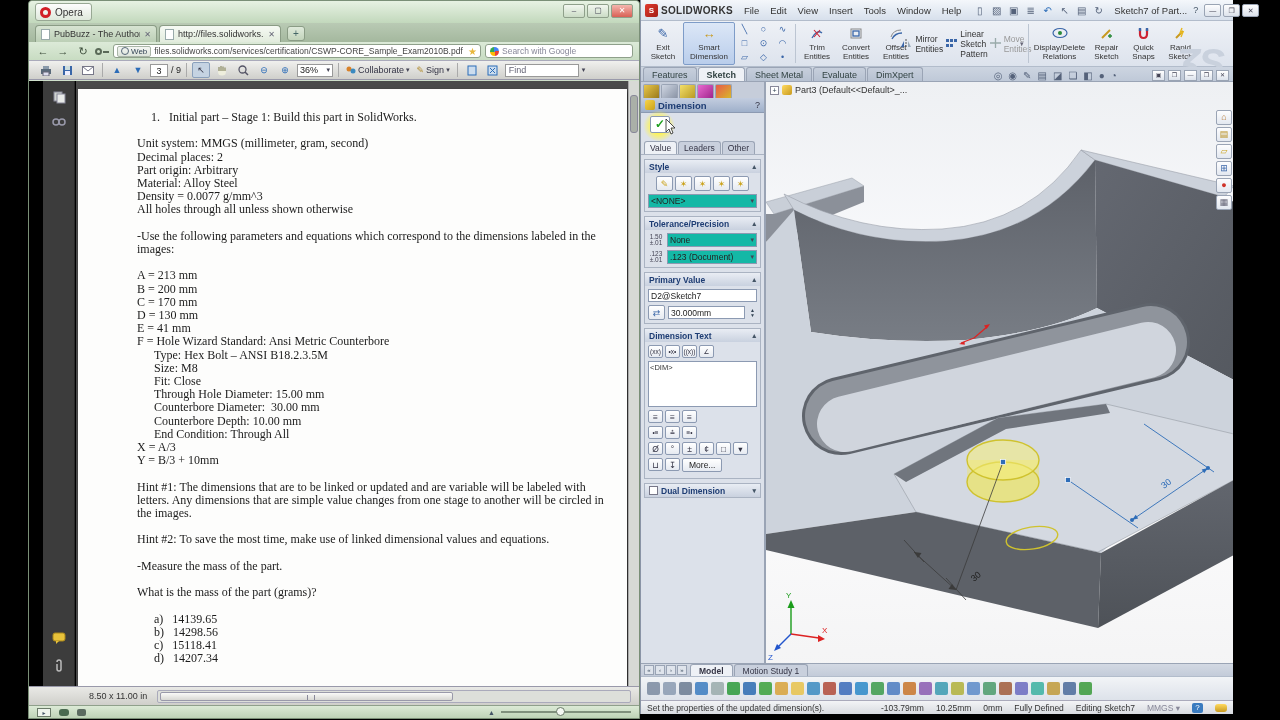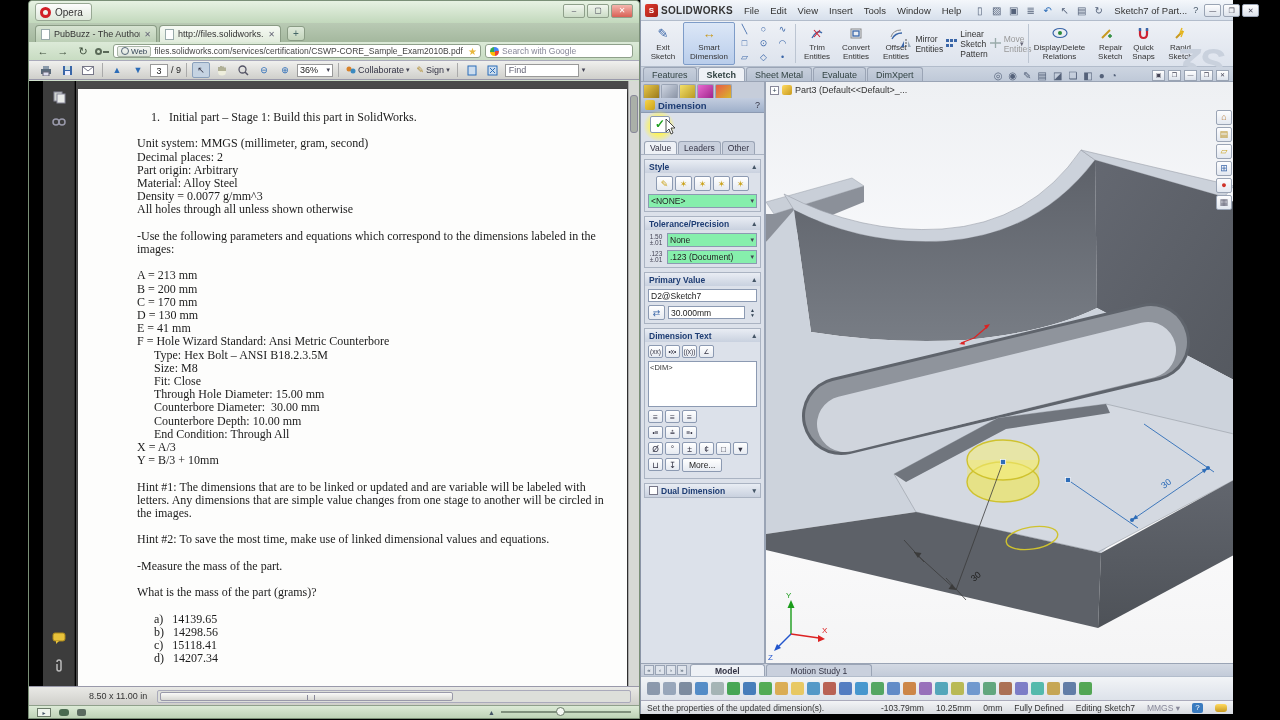--- a/index.html
+++ b/index.html
@@ -181,21 +181,21 @@
     border-bottom:none; border-radius:3px 3px 0 0; background:#c9d0dd; color:#334; }
   .pm-vtab.active { background:#eef1f6; }
   .pm-group { margin:4px 3px 0 3px; border:1px solid #aab3c2; background:#dce1ea; }
   .pm-ghead { height:13px; background:linear-gradient(#e9edf4,#c9d1df); display:flex; align-items:center;
     padding:0 4px; font-size:8.5px; font-weight:bold; color:#1d3c73;justify-content:center; }
   .pm-ghead .gcaret { margin-left:auto; font-size:7px; color:#456; }
   .pm-gbody { padding:3px; }
   .btnrow { display:flex; gap:2px; justify-content:center; margin-bottom:3px; }
   .pm-sbtn { width:17px; height:15px; background:linear-gradient(#fff,#e6eaf1); border:1px solid #8c9ab2;
     border-radius:2px; text-align:center; font-size:9px; line-height:14px; color:#caa21a; }
-  .pm-select { height:14px; background:#86efac; border:1px solid #8c9ab2; display:flex; align-items:center;
+  .pm-select { height:14px; background:#14b8a6; border:1px solid #8c9ab2; display:flex; align-items:center;
     font-size:8.5px; padding:0 2px; justify-content:space-between; color:#222; }
   .pm-row { display:flex; align-items:center; gap:3px; margin-top:3px; }
   .pm-lic { width:16px; font-size:6.5px; line-height:6px; color:#445; text-align:center; }
   .pm-input { flex:1; height:13px; background:#fff; border:1px solid #8c9ab2; font-size:8.5px;
     padding:0 2px; display:flex; align-items:center; }
   .spin { width:9px; display:flex; flex-direction:column; font-size:5px; line-height:5px; color:#345; text-align:center; }
   .pm-textarea { height:46px; background:#fff; border:1px solid #8c9ab2; font-size:7.5px; color:#333; padding:1px; }
   .pm-sym { width:15px; height:13px; background:linear-gradient(#fff,#e6eaf1); border:1px solid #8c9ab2;
     border-radius:2px; text-align:center; font-size:8.5px; line-height:12px; color:#334; }
   .pm-more { height:14px; border:1px solid #8c9ab2; background:linear-gradient(#fff,#e6eaf1);
@@ -214,21 +214,21 @@
   .tp-btn { width:16px; height:15px; border:1px solid #9aa4b5; background:linear-gradient(#fdfdfe,#e3e8f0);
     border-radius:2px; text-align:center; font-size:9px; line-height:13px; }
   .viewlabel { position:absolute; left:6px; bottom:4px; font-size:9px; font-weight:bold; color:#222; }
 
   
   .sw-modeltabs { position:absolute; left:0; bottom:38px; right:0; height:13px;
     background:linear-gradient(#d3d9e3,#c3cbd9); border-top:1px solid #9aa4b5; display:flex; align-items:flex-end; }
   .mt-scroll { display:flex; gap:1px; padding:0 3px 1px 3px; }
   .mt-arr { width:10px; height:10px; border:1px solid #9aa4b5; background:#dfe4ec; font-size:6px;
     line-height:9px; text-align:center; color:#456; }
-  .sw-mtab { height:12px; padding:0 24px; font-size:8.5px; line-height:12px; border:1px solid #9aa4b5;
+  .sw-mtab { height:12px; padding:0 8px; font-size:8.5px; line-height:12px; border:1px solid #9aa4b5;
     border-bottom:none; border-radius:3px 3px 0 0; background:#c9d0dd; color:#334; margin-right:1px; }
   .sw-mtab.active { background:#eef1f6; font-weight:bold; }
   .sw-sketchbar { position:absolute; left:0; bottom:14px; right:0; height:24px;
     background:linear-gradient(#f2f4f7,#dde2ea); border-top:1px solid #b2bccb;
     display:flex; align-items:center; gap:3px; padding:0 6px; }
   .mini { width:13px; height:13px; border-radius:2px; opacity:.85; }
   .sw-status { position:absolute; left:0; bottom:0; right:0; height:14px;
     background:linear-gradient(#f3f4f6,#d8dbe0); border-top:1px solid #aab; display:flex;
     align-items:center; font-size:8.5px; color:#333; padding:0 6px; gap:12px; }
   .sw-status .msg { flex:1; }
@@ -630,21 +630,21 @@
     <span class="cm-caret">▾</span>
     <div class="cm-sep"></div>
     <div class="cm-btn" style="width:56px;">
       <span class="ic">
         <svg width="16" height="13">
             <ellipse cx="8" cy="6" rx="7" ry="4.5" fill="none" stroke="#3a66a8" stroke-width="1.2"></ellipse>
             <circle cx="8" cy="6" r="2" fill="#2a8a3a"></circle>
           </svg></span>
       <span>Display/Delete Relations</span>
     </div>
-    <div class="cm-btn" style="width:38px;text-align:right;">
+    <div class="cm-btn" style="width:38px;">
       <span class="ic">
         <svg width="14" height="13">
             <path d="M2,11 L10,3" stroke="#c89a1f" stroke-width="2"></path>
             <path d="M8,9 L12,9 M10,7 L10,11" stroke="#2a8a3a" stroke-width="1.4"></path>
           </svg></span>
       <span>Repair Sketch</span>
     </div>
     <div class="cm-btn" style="width:36px;">
       <span class="ic">
         <svg width="13" height="13">

